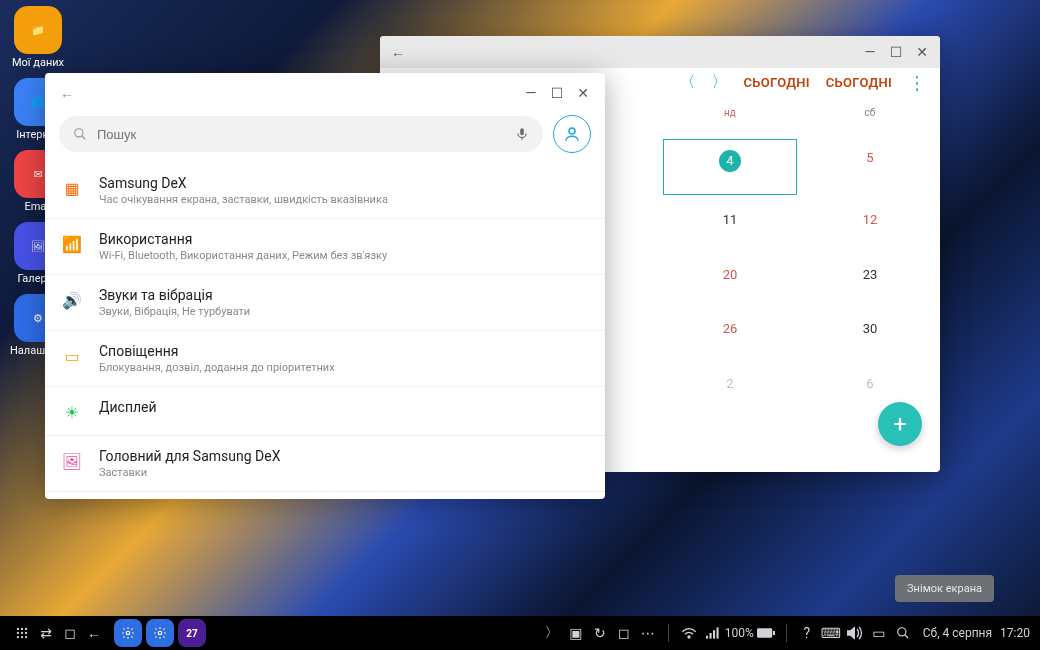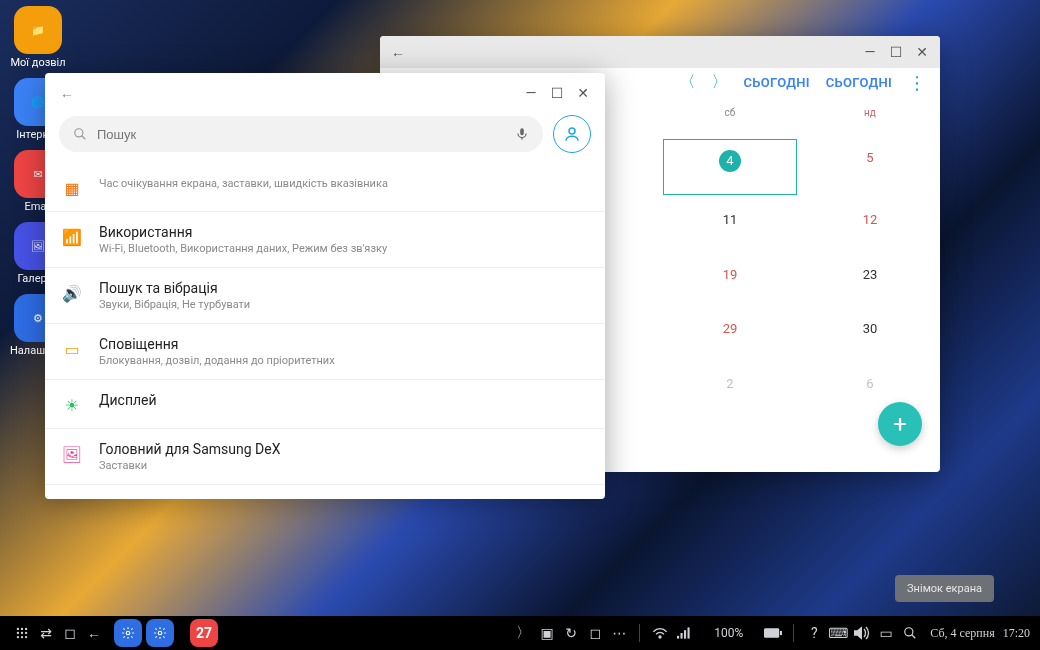--- a/index.html
+++ b/index.html
@@ -9,21 +9,21 @@
   .desk-icon .ic{width:48px;height:48px;border-radius:14px;margin:0 auto 2px;display:flex;align-items:center;justify-content:center;}
   .desk-icon .glyph{color:#fff;}
   
   .win{position:absolute;background:#fff;border-radius:4px;box-shadow:0 4px 30px rgba(0,0,0,.35);display:flex;flex-direction:column;overflow:hidden;}
   .titlebar{height:32px;display:flex;align-items:center;padding:0 8px;}
   .tb-btn{width:20px;height:20px;display:flex;align-items:center;justify-content:center;color:#555;font-size:14px;cursor:pointer;}
   .tb-right{margin-left:auto;display:flex;gap:6px;}
   
   .cal-head{display:flex;align-items:center;gap:16px;padding:4px 14px 8px;}
   .arrow{color:#1aa8a0;font-size:16px;cursor:pointer;}
-  .cal-link{color:#3b82f6;font-size:13px;font-weight:600;cursor:pointer;letter-spacing:.3px;}
+  .cal-link{color:#c2410c;font-size:13px;font-weight:600;cursor:pointer;letter-spacing:.3px;}
   .cal-menu{color:#1aa8a0;font-size:18px;cursor:pointer;}
   .cal-grid{display:grid;grid-template-columns:repeat(4,1fr);text-align:center;flex:1;}
   .cal-dow{font-size:10px;color:#888;padding:6px 0;}
   .cal-dow.sun{color:#c66;}
   .cal-cell{font-size:13px;color:#333;padding:14px 0;}
   .cal-cell.red{color:#d9534f;}
   .cal-cell.mute{color:#c0c0c0;}
   .cal-today{display:inline-flex;width:22px;height:22px;align-items:center;justify-content:center;background:#1db3ab;color:#fff;border-radius:50%;}
   .cal-today-box{outline:1px solid #1db3ab;outline-offset:-4px;}
   .fab{position:absolute;right:18px;bottom:26px;width:44px;height:44px;border-radius:50%;background:#29c0b8;color:#fff;font-size:24px;display:flex;align-items:center;justify-content:center;box-shadow:0 3px 8px rgba(0,0,0,.2);cursor:pointer;}
@@ -40,34 +40,34 @@
   .item .ttl{font-size:14px;color:#222;}
   .item .sub{font-size:11px;color:#8a8a8a;margin-top:2px;}
   
   .toast{position:absolute;right:46px;bottom:48px;background:#6d7075;color:#e6e6e6;font-size:11px;padding:7px 12px;border-radius:4px;}
   
   .taskbar{position:absolute;left:0;right:0;bottom:0;height:34px;background:#000;color:#cfd3d8;display:flex;align-items:center;padding:0 10px;font-size:12px;}
   .tb-ico{width:24px;display:flex;align-items:center;justify-content:center;color:#cfd3d8;cursor:pointer;font-size:14px;}
   .tb-app{width:28px;height:28px;border-radius:8px;display:flex;align-items:center;justify-content:center;margin-right:4px;}
   .tb-sep{width:1px;height:18px;background:#444;margin:0 8px;}
   .tb-spacer{flex:1;}
-  .clock{margin-left:8px;font-family:Liberation Serif, serif;}
+  .clock{margin-left:8px;}
   svg{display:block;}
 </style>
 </head>
 <body>
 
 <div class="desktop">
 
   <div id="desk-icons">
       <div class="desk-icon" style="top: 6px;">
         <div class="ic" style="background:#f59e0b;">
           <span class="glyph">📁</span>
         </div>
-        <div>Мої дозвіл</div>
+        <div>Мої даних</div>
       </div>
       <div class="desk-icon" style="top: 78px;">
         <div class="ic" style="background:#3b82f6;">
           <span class="glyph">🌐</span>
         </div>
         <div>Інтернет</div>
       </div>
       <div class="desk-icon" style="top: 150px;">
         <div class="ic" style="background:#ef4444;">
           <span class="glyph">✉</span>
@@ -100,37 +100,37 @@
     <div class="cal-head" style="justify-content:flex-end;">
       <span class="arrow">〈</span>
       <span class="arrow">〉</span>
       <span class="cal-link">СЬОГОДНІ</span>
       <span class="cal-link">СЬОГОДНІ</span>
       <span class="cal-menu">⋮</span>
     </div>
     <div class="cal-grid" id="cal-grid">
         <div class="cal-dow">чт</div>
         <div class="cal-dow">пт</div>
+        <div class="cal-dow sun">нд</div>
         <div class="cal-dow">сб</div>
-        <div class="cal-dow sun">нд</div>
         <div class="cal-cell">2</div>
         <div class="cal-cell">3</div>
         <div class="cal-cell cal-today-box"><span class="cal-today">4</span></div>
         <div class="cal-cell red">5</div>
         <div class="cal-cell">9</div>
         <div class="cal-cell">10</div>
         <div class="cal-cell">11</div>
         <div class="cal-cell red">12</div>
         <div class="cal-cell">16</div>
         <div class="cal-cell">17</div>
-        <div class="cal-cell red">19</div>
+        <div class="cal-cell red">20</div>
         <div class="cal-cell">23</div>
         <div class="cal-cell">24</div>
         <div class="cal-cell">25</div>
-        <div class="cal-cell red">29</div>
+        <div class="cal-cell red">26</div>
         <div class="cal-cell">30</div>
         <div class="cal-cell">31</div>
         <div class="cal-cell mute">1</div>
         <div class="cal-cell mute">2</div>
         <div class="cal-cell mute">6</div>
         <div class="cal-cell mute">7</div>
         <div class="cal-cell mute">8</div>
         <div class="cal-cell"></div>
       </div>
     <div class="fab">+</div>
@@ -166,34 +166,35 @@
         <svg width="18" height="18" viewBox="0 0 24 24" fill="none" stroke="currentColor" stroke-width="2">
             <circle cx="12" cy="8" r="4"></circle>
             <path d="M4 21c0-4 4-6 8-6s8 2 8 6"></path>
           </svg>
       </div>
     </div>
     <div class="list" id="settings-list">
         <div class="item">
           <div class="ic2" style="color:#f97316;">▦</div>
           <div>
+            <div class="ttl">Samsung DeX</div>
             <div class="sub">Час очікування екрана, заставки, швидкість вказівника</div>
           </div>
         </div>
         <div class="item">
           <div class="ic2" style="color:#38bdf8;">📶</div>
           <div>
             <div class="ttl">Використання</div>
             <div class="sub">Wi-Fi, Bluetooth, Використання даних, Режим без зв'язку</div>
           </div>
         </div>
         <div class="item">
           <div class="ic2" style="color:#38bdf8;">🔊</div>
           <div>
-            <div class="ttl">Пошук та вібрація</div>
+            <div class="ttl">Звуки та вібрація</div>
             <div class="sub">Звуки, Вібрація, Не турбувати</div>
           </div>
         </div>
         <div class="item">
           <div class="ic2" style="color:#f59e0b;">▭</div>
           <div>
             <div class="ttl">Сповіщення</div>
             <div class="sub">Блокування, дозвіл, додання до пріоритетних</div>
           </div>
         </div>
@@ -239,21 +240,21 @@
           <circle cx="12" cy="12" r="3"></circle>
           <path d="M12 2v3M12 19v3M4.2 4.2l2.1 2.1M17.7 17.7l2.1 2.1M2 12h3M19 12h3M4.2 19.8l2.1-2.1M17.7 6.3l2.1-2.1"></path>
         </svg>
     </span>
     <span class="tb-app" style="background:#2f6de3;">
       <svg width="14" height="14" viewBox="0 0 24 24" fill="none" stroke="#fff" stroke-width="2">
           <circle cx="12" cy="12" r="3"></circle>
           <path d="M12 2v3M12 19v3M4.2 4.2l2.1 2.1M17.7 17.7l2.1 2.1M2 12h3M19 12h3M4.2 19.8l2.1-2.1M17.7 6.3l2.1-2.1"></path>
         </svg>
     </span>
-    <span class="tb-app" style="background:#ef4444;color:#fff;font-size:14px;font-weight:700;margin-left:12px;">27</span>
+    <span class="tb-app" style="background:#4c1d95;color:#fff;font-size:10px;font-weight:700;">27</span>
 
     <span class="tb-spacer"></span>
 
     <span class="tb-ico">〉</span>
     <span class="tb-ico">▣</span>
     <span class="tb-ico">↻</span>
     <span class="tb-ico">◻</span>
     <span class="tb-ico">⋯</span>
     <span class="tb-sep"></span>
     <span class="tb-ico">
@@ -264,21 +265,21 @@
         </svg>
     </span>
     <span class="tb-ico">
       <svg width="14" height="12" viewBox="0 0 20 16" fill="currentColor">
           <rect x="0" y="12" width="3" height="4"></rect>
           <rect x="5" y="8" width="3" height="8"></rect>
           <rect x="10" y="4" width="3" height="12"></rect>
           <rect x="15" y="0" width="3" height="16"></rect>
         </svg>
     </span>
-    <span style="margin:0 18px;">100%</span>
+    <span style="margin:0 0;">100%</span>
     <span class="tb-ico">
       <svg width="18" height="10" viewBox="0 0 26 14" fill="currentColor">
           <rect x="0" y="0" width="22" height="14" rx="2"></rect>
           <rect x="23" y="4" width="3" height="6"></rect>
         </svg>
     </span>
     <span class="tb-sep"></span>
     <span class="tb-ico">?</span>
     <span class="tb-ico">⌨</span>
     <span class="tb-ico">

